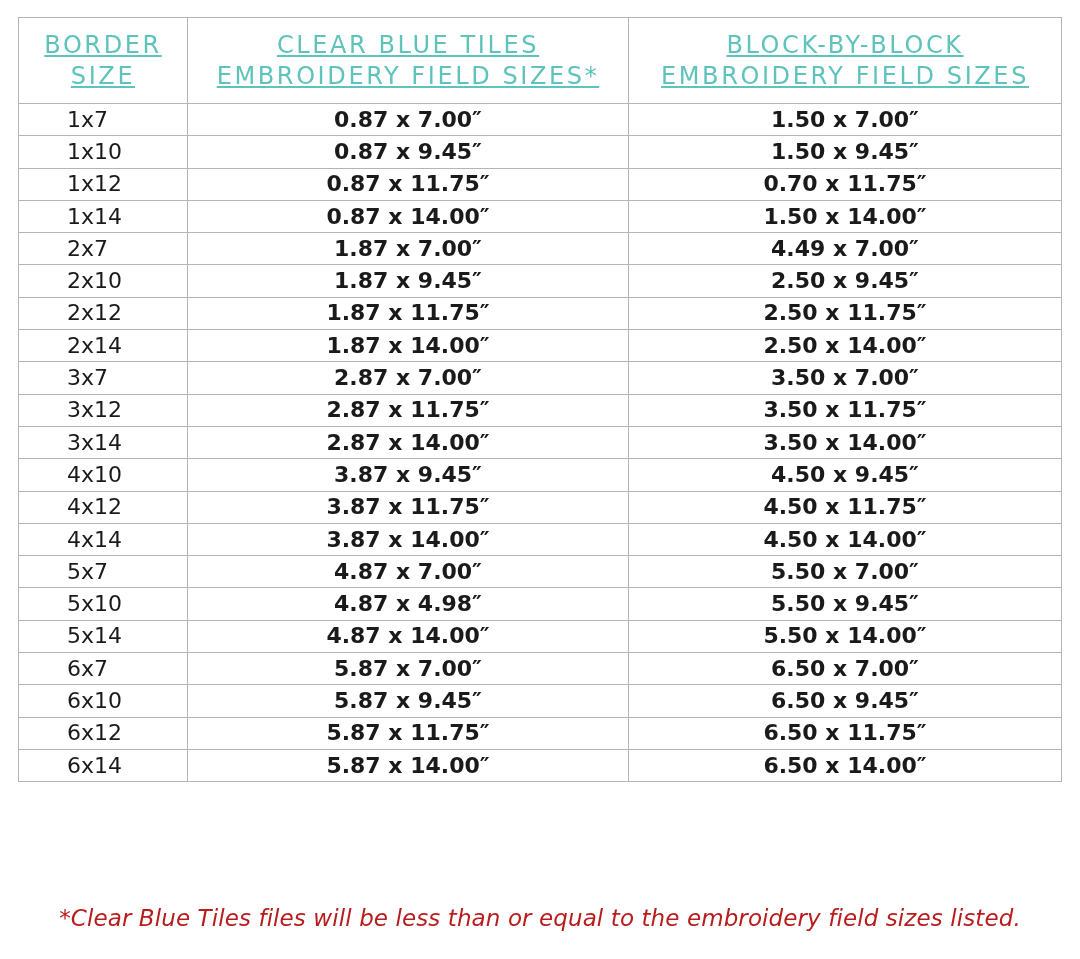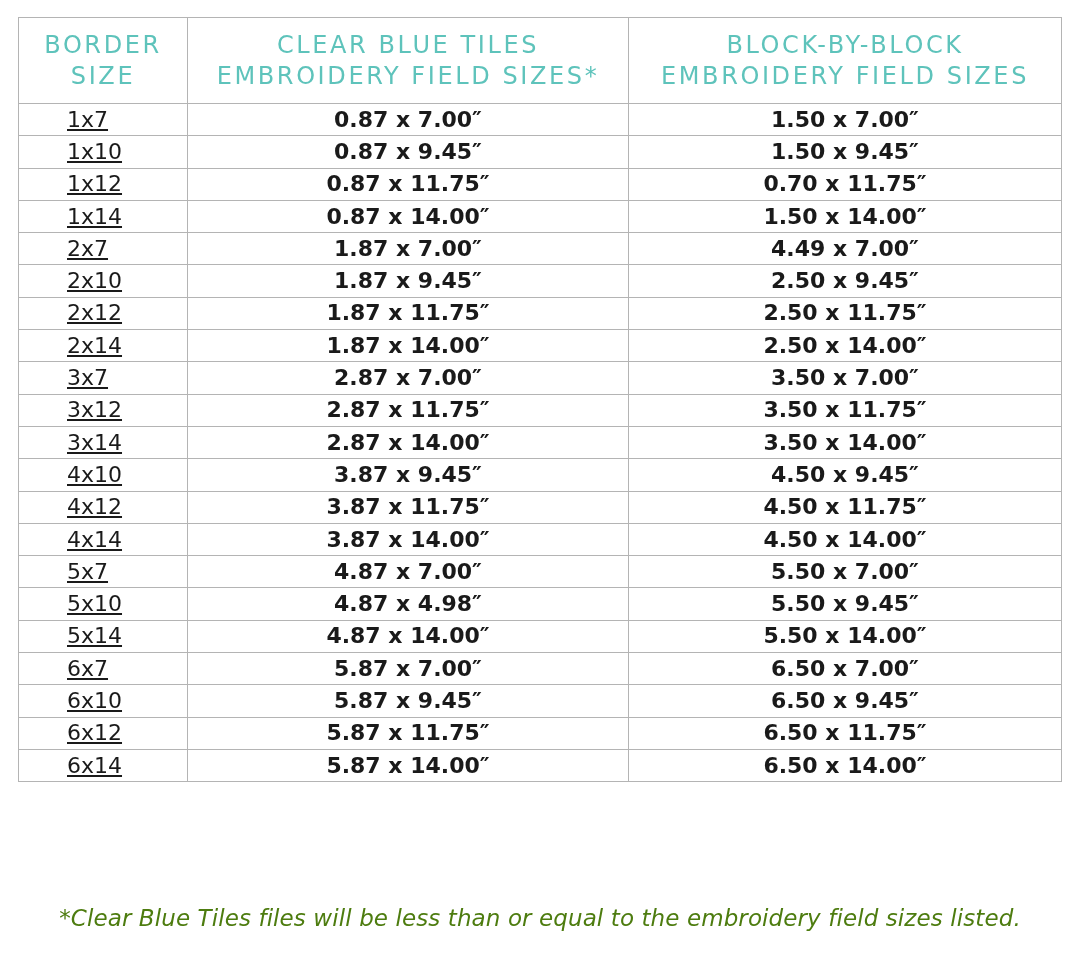--- a/index.html
+++ b/index.html
@@ -6,26 +6,26 @@
   body { width: 1080px; height: 959px; position: relative; overflow: hidden;
          font-family: "DejaVu Sans", "Liberation Sans", sans-serif; }
   .sheet { position: absolute; left: 18px; top: 17px; width: 1043px; }
   table { border-collapse: collapse; width: 1043px; table-layout: fixed; }
   col.c1 { width: 169px; }
   col.c2 { width: 441px; }
   col.c3 { width: 433px; }
   th, td { border: 1.5px solid #b4b4b4; padding: 0; }
   th { height: 85px; color: #5ec3bb; font-weight: normal; font-size: 24px;
        letter-spacing: 2.6px; line-height: 31px; text-align: center; vertical-align: middle; }
-  th .line { display: block; }
+  th .line { display: block; text-decoration: underline; }
   td { height: 31.3px; font-size: 22px; color: #1a1a1a; vertical-align: middle; line-height: 30px; }
-  td.size { text-align: left; padding-left: 48px; text-decoration: underline; }
+  td.size { text-align: left; padding-left: 48px; }
   td.val { text-align: center; font-weight: bold; }
   .note { position: absolute; left: 0; width: 1080px; top: 905px; text-align: center;
-          font-style: italic; font-size: 23px; color: #4d7c0f; letter-spacing: 0.1px; }
+          font-style: italic; font-size: 23px; color: #b91c1c; letter-spacing: 0.1px; }
 </style>
 </head>
 <body>
 
 <div class="sheet">
   <table>
     <colgroup>
         <col class="c1">
         <col class="c2">
         <col class="c3">

